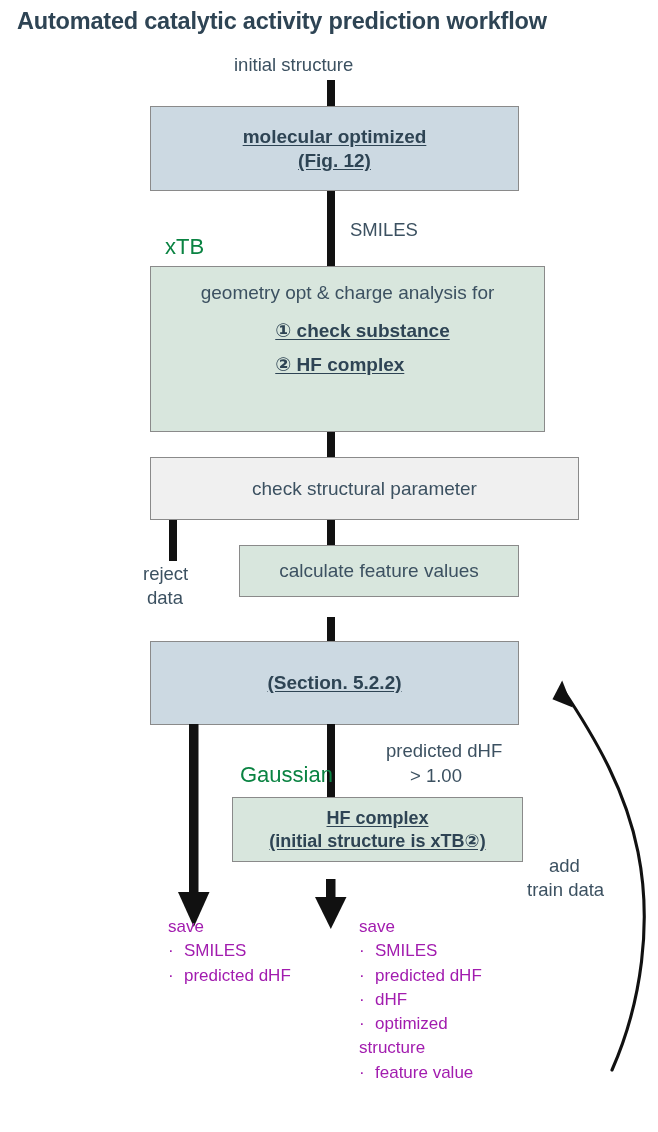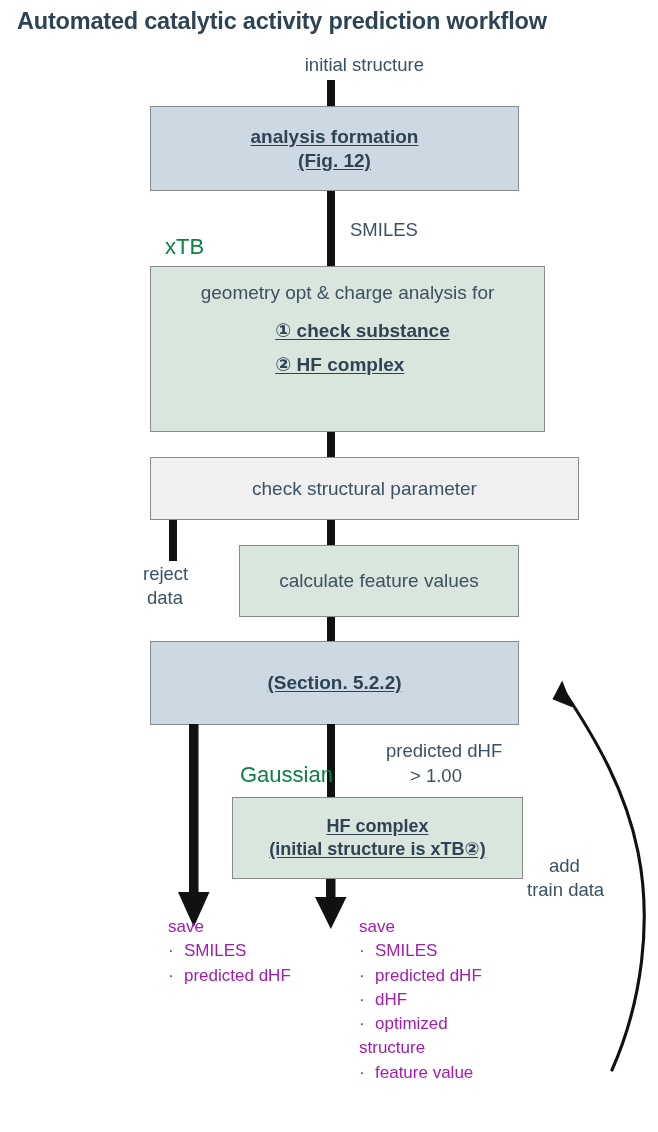--- a/index.html
+++ b/index.html
@@ -13,21 +13,21 @@
 
   
   #title{
     left:17px;top:8px;width:640px;
     font-size:23.5px;font-weight:bold;color:#2e4454;
     letter-spacing:-0.2px;white-space:nowrap;
   }
 
   
   .label{font-size:18.5px;color:#3c5161;white-space:nowrap;}
-  .label.c{text-align:right;}
+  .label.c{text-align:left;}
   .green{color:#0a8342;font-size:22px;font-weight:normal;white-space:nowrap;}
 
   
   .box{
     box-sizing:border-box;border:1.4px solid #8a8a8a;
     display:flex;flex-direction:column;align-items:center;justify-content:center;
     text-align:center;line-height:1.26;
   }
   .box.blue{background:#ccd9e2;}
   .box.green-bg{background:#d8e6dd;}
@@ -55,21 +55,21 @@
 </head>
 <body>
 
 <div class="abs" id="title">Automated catalytic activity prediction workflow</div>
 
 <div class="abs label c" style="left:234px;top:54px;width:190px;">initial structure</div>
 
 <div class="abs conn" style="left:327px;top:80px;width:8px;height:28px;"></div>
 
 <div class="abs box blue" style="left:150px;top:106px;width:369px;height:85px;">
-  <span class="bold-u line">analysis formation</span>
+  <span class="bold-u line">molecular optimized</span>
   <span class="bold-u line">(Fig. 12)</span>
 </div>
 
 <div class="abs conn" style="left:327px;top:191px;width:8px;height:76px;"></div>
 <div class="abs label" style="left:350px;top:219px;">SMILES</div>
 
 <div class="abs green" style="left:165px;top:234px;text-align:center;">xTB</div>
 
 <div class="abs box green-bg" style="left:150px;top:266px;width:395px;height:166px;justify-content:flex-start;padding-top:14px;">
   <span class="t line">geometry opt &amp; charge analysis for</span>
@@ -84,42 +84,42 @@
 <div class="abs box grey" style="left:150px;top:457px;width:429px;height:63px;align-items:center;">
   <span class="t line">check structural parameter</span>
 </div>
 
 <div class="abs conn" style="left:169px;top:520px;width:8px;height:41px;"></div>
 <div class="abs label" style="left:143px;top:563px;">reject</div>
 <div class="abs label" style="left:147px;top:587px;">data</div>
 
 <div class="abs conn" style="left:327px;top:520px;width:8px;height:26px;"></div>
 
-<div class="abs box green-bg" style="left:239px;top:545px;width:280px;height:72px;align-items:center;">
+<div class="abs box green-bg" style="left:239px;top:545px;width:280px;height:52px;align-items:center;">
   <span class="t line">calculate feature values</span>
 </div>
 
 <div class="abs conn" style="left:327px;top:617px;width:8px;height:25px;"></div>
 
 <div class="abs box blue" style="left:150px;top:641px;width:369px;height:84px;">
   <span class="bold-u line">(Section. 5.2.2)</span>
 </div>
 
 <svg class="abs" style="left:176px;top:724px;" width="36" height="205" viewBox="0 0 36 205">
   <rect x="13" y="0" width="9.5" height="172" fill="#111111"></rect>
   <polygon points="2,168 33.5,168 17.8,203" fill="#111111"></polygon>
 </svg>
 
 <div class="abs conn" style="left:327px;top:724px;width:8px;height:76px;"></div>
 <div class="abs label" style="left:386px;top:740px;">predicted dHF</div>
 <div class="abs label" style="left:410px;top:765px;">&gt; 1.00</div>
 
 <div class="abs green" style="left:240px;top:762px;">Gaussian</div>
 
-<div class="abs box green-bg" style="left:232px;top:797px;width:291px;height:82px;">
+<div class="abs box green-bg" style="left:232px;top:797px;width:291px;height:65px;">
   <span class="bold-u small line">HF complex</span>
   <span class="bold-u small line">(initial structure is xTB②)</span>
 </div>
 
 <svg class="abs" style="left:313px;top:879px;" width="36" height="52" viewBox="0 0 36 52">
   <rect x="13" y="0" width="9.5" height="22" fill="#111111"></rect>
   <polygon points="2,18 33.5,18 17.8,50" fill="#111111"></polygon>
 </svg>
 
 <svg class="abs" style="left:520px;top:672px;" width="138" height="400" viewBox="0 0 138 400">

